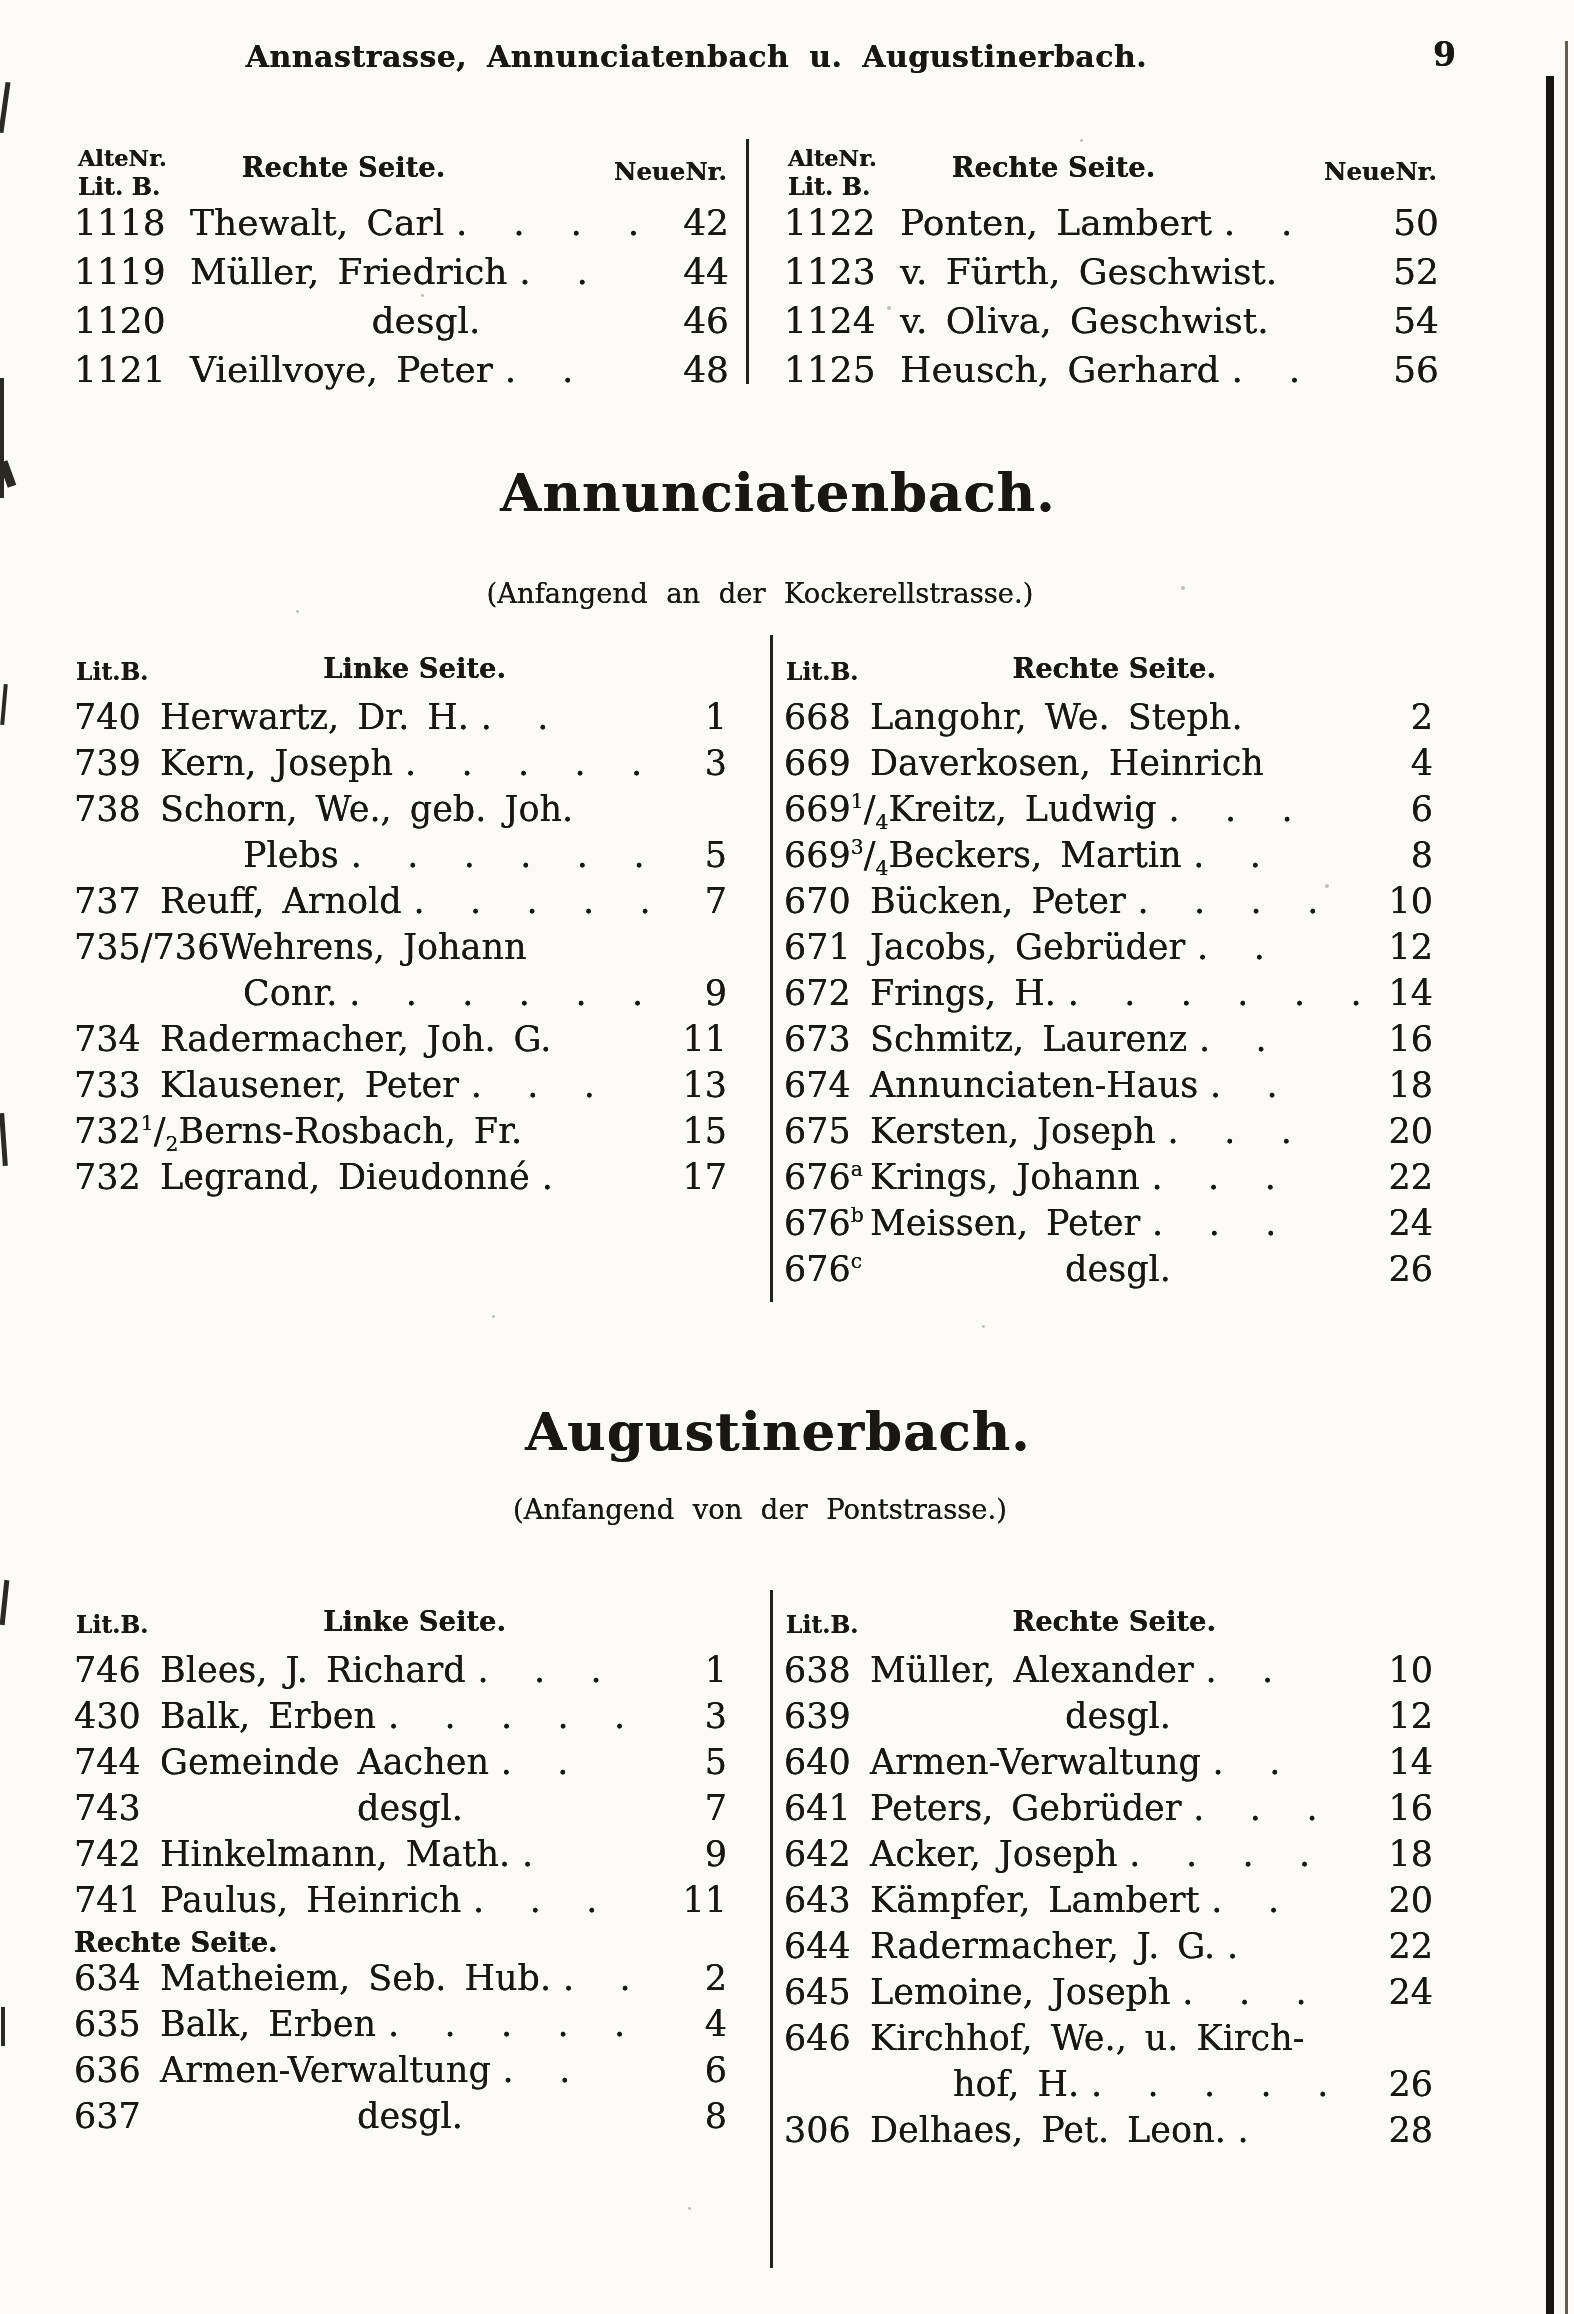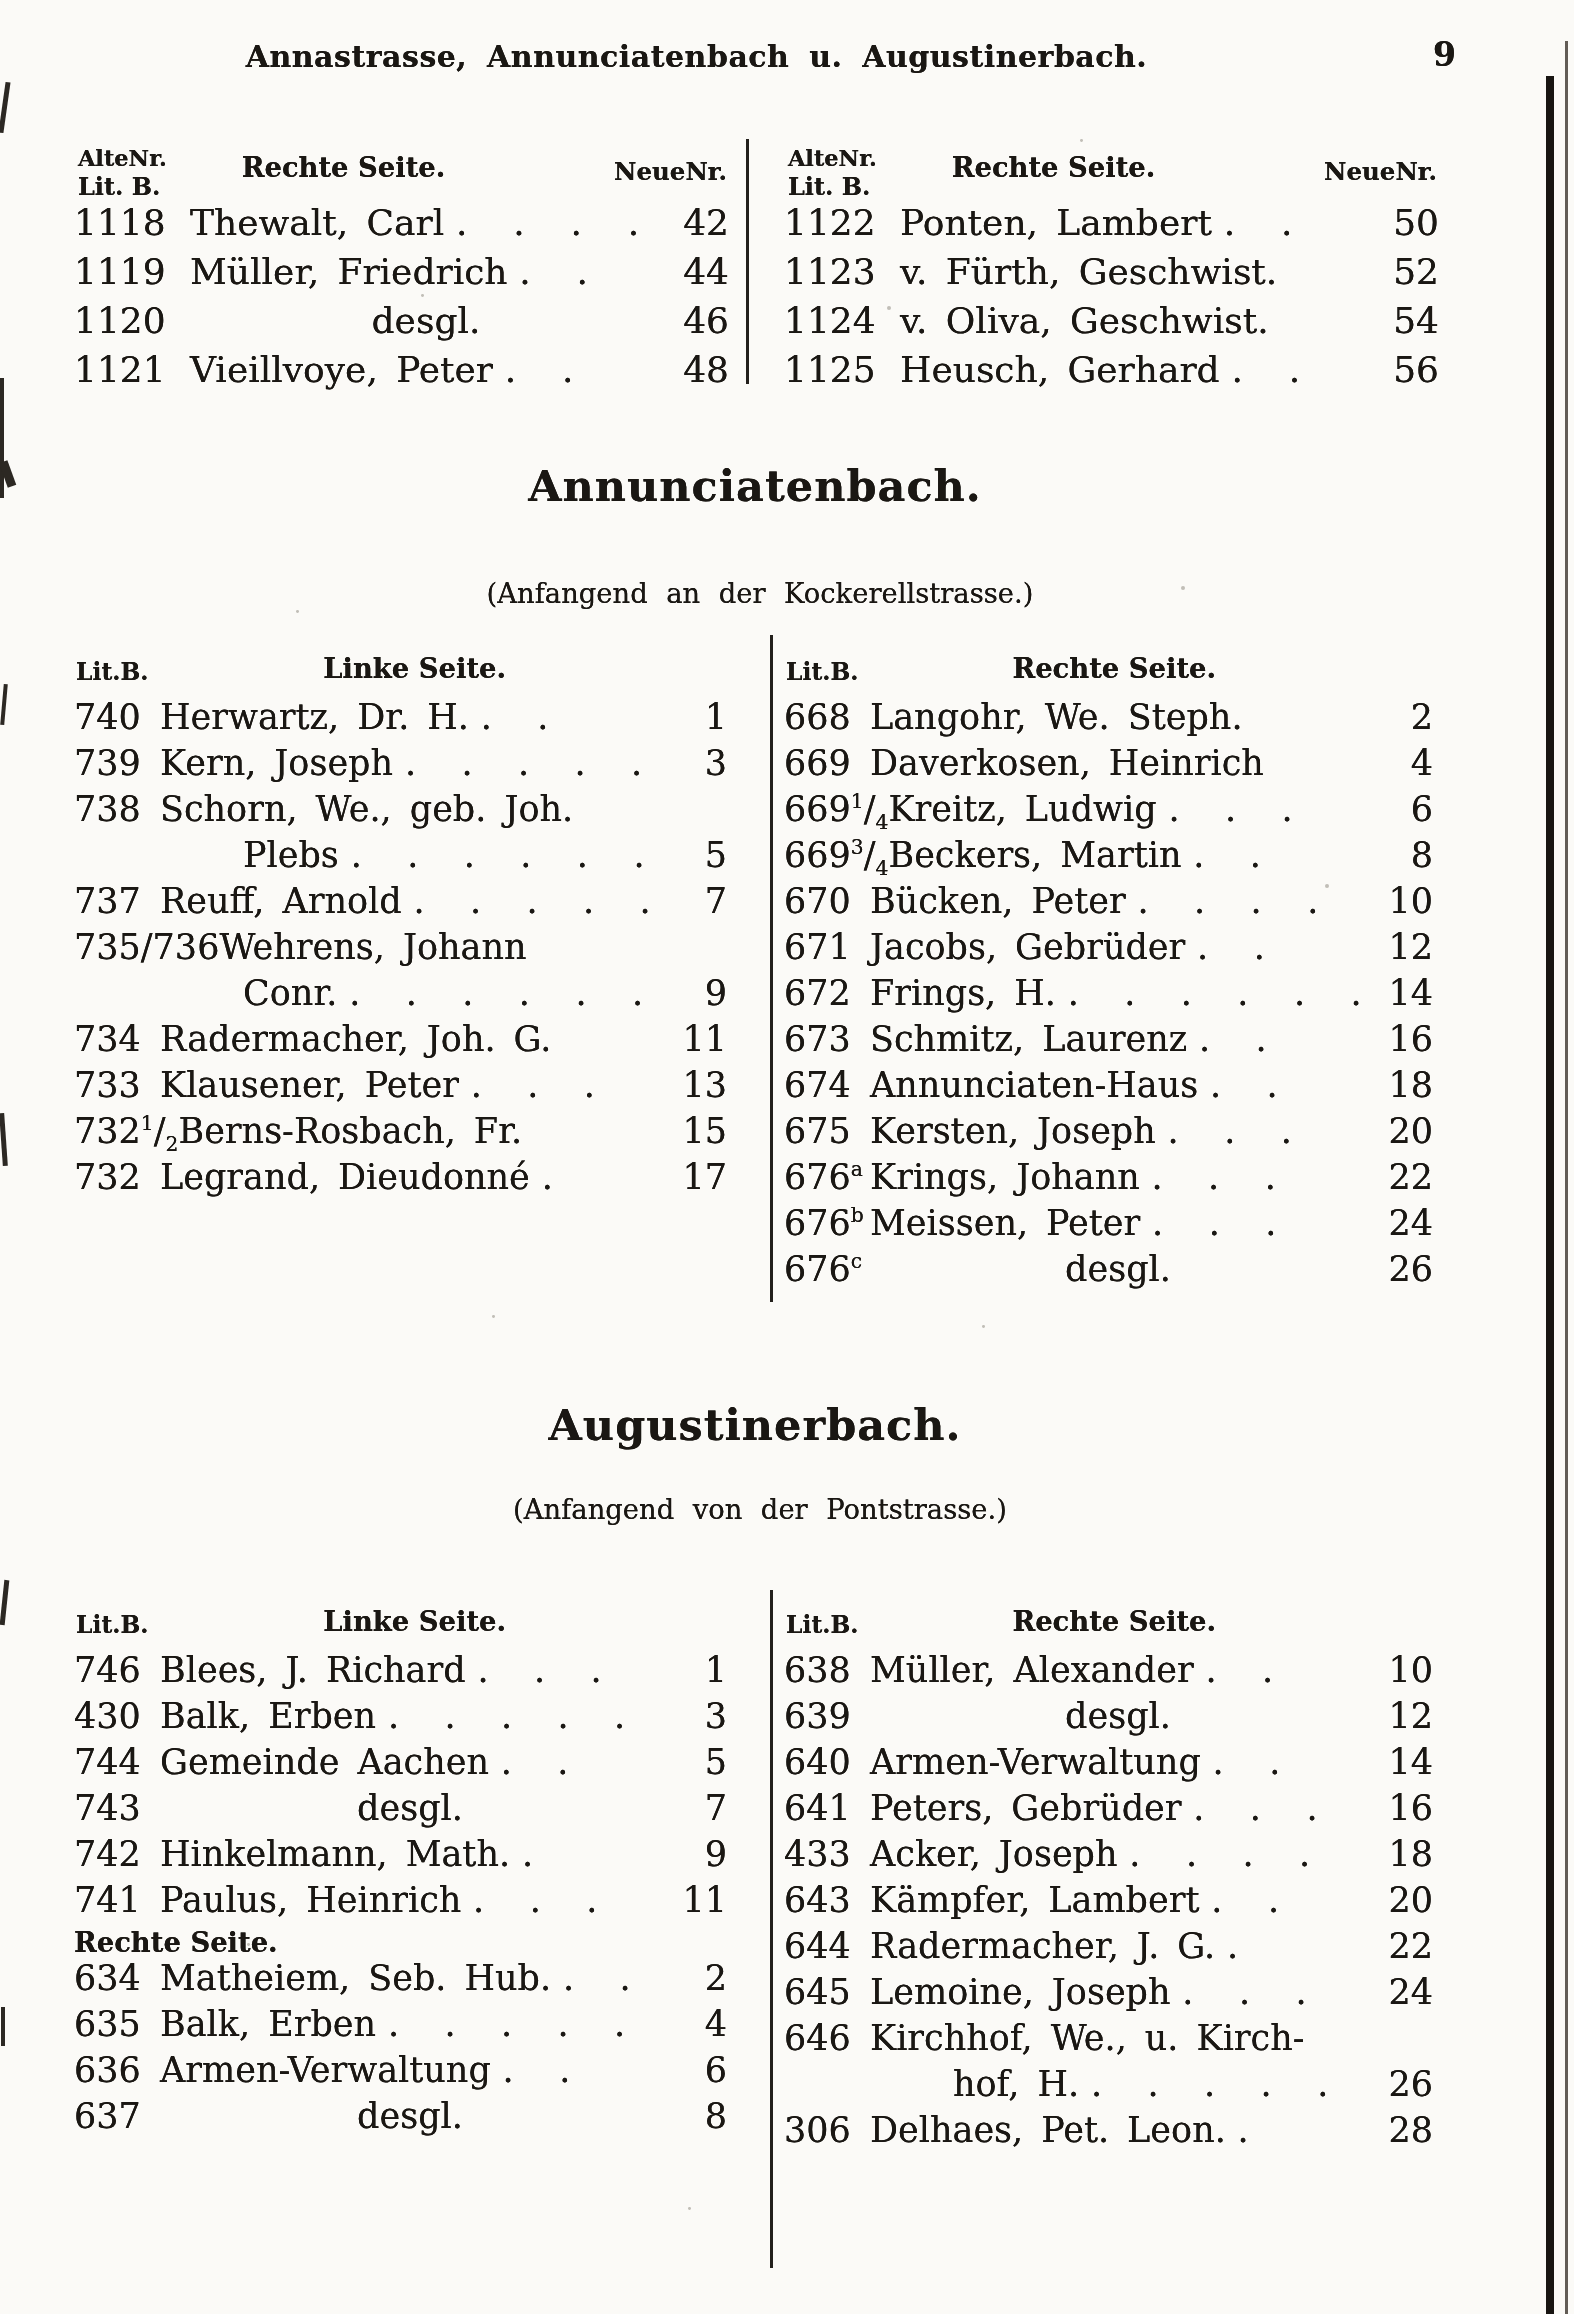--- a/index.html
+++ b/index.html
@@ -29,21 +29,21 @@
   .alt{flex:0 0 auto;min-width:86px;}
   .toprows .alt{min-width:116px;}
   .nm{flex:0 0 auto;}
   .dots{flex:1 1 auto;overflow:hidden;padding-left:11.8px;letter-spacing:13.7px;}
   .num{flex:0 0 auto;min-width:67px;text-align:right;}
   .centerfill{flex:1 1 auto;text-align:center;}
   .indent{flex:0 0 auto;width:169px;}
   .row sup{font-size:.58em;line-height:0;}
   .row sub{font-size:.58em;line-height:0;}
   
-  .sec-title{position:absolute;left:69px;width:1372px;text-align:center;font-size:43px;font-weight:bold;letter-spacing:1px;}
+  .sec-title{position:absolute;left:92px;width:1372px;text-align:center;font-size:53px;font-weight:bold;letter-spacing:1px;}
   .sec-sub{position:absolute;left:74px;width:1372px;text-align:center;font-size:27.4px;word-spacing:9.8px;}
   .subhead{height:46px;margin-top:25.5px;text-align:center;font-size:27.4px;font-weight:600;width:461px;}
   
   .vrule{position:absolute;width:2.9px;background:#23201c;}
   .bind1{position:absolute;left:1546px;top:76px;width:7.8px;height:2238px;background:#181512;}
   .bind2{position:absolute;left:1565px;top:41px;width:2.9px;height:2273px;background:#46403a;opacity:.85;}
   .mark{position:absolute;background:#2c2823;}
   .speck{position:absolute;width:2.9px;height:2.9px;border-radius:50%;background:#6b6458;opacity:.4;}
 </style>
 </head>
@@ -369,21 +369,21 @@
             <span class="dots">. .</span>
             <span class="num">14</span>
           </div>
           <div class="row">
             <span class="alt">641</span>
             <span class="nm">Peters, Gebrüder</span>
             <span class="dots">. . .</span>
             <span class="num">16</span>
           </div>
           <div class="row">
-            <span class="alt">433</span>
+            <span class="alt">642</span>
             <span class="nm">Acker, Joseph</span>
             <span class="dots">. . . .</span>
             <span class="num">18</span>
           </div>
           <div class="row">
             <span class="alt">643</span>
             <span class="nm">Kämpfer, Lambert</span>
             <span class="dots">. .</span>
             <span class="num">20</span>
           </div>

